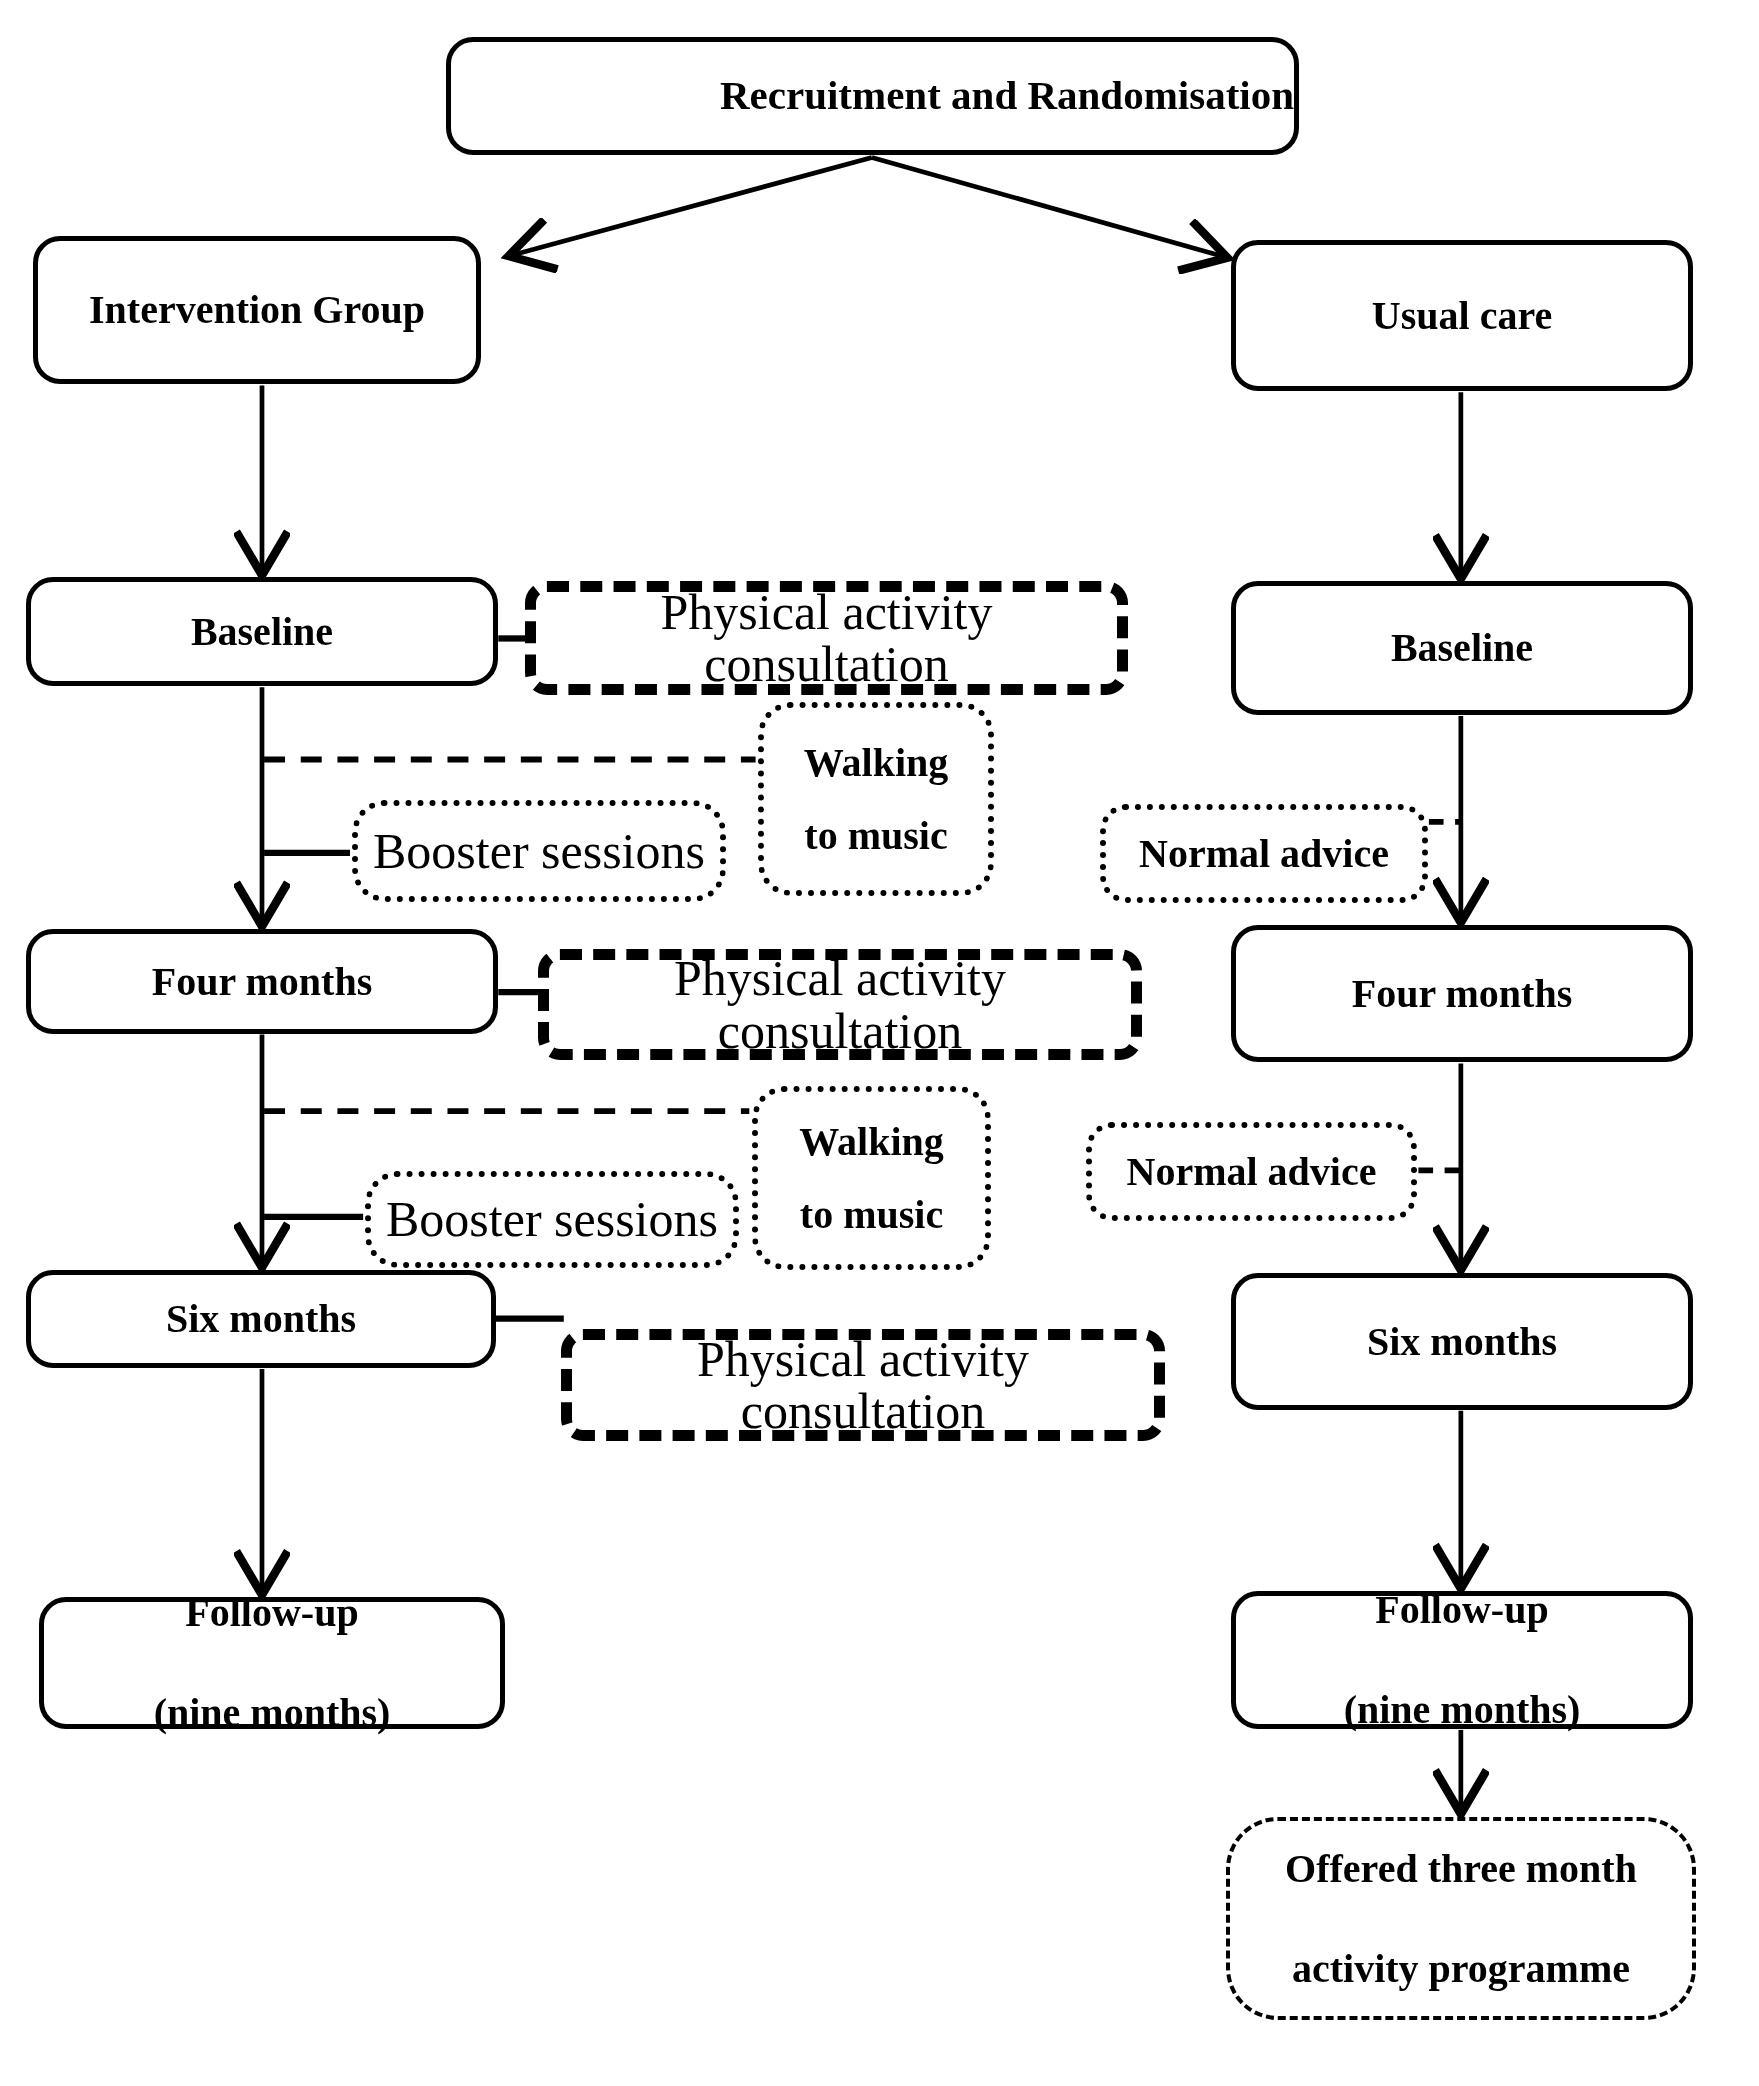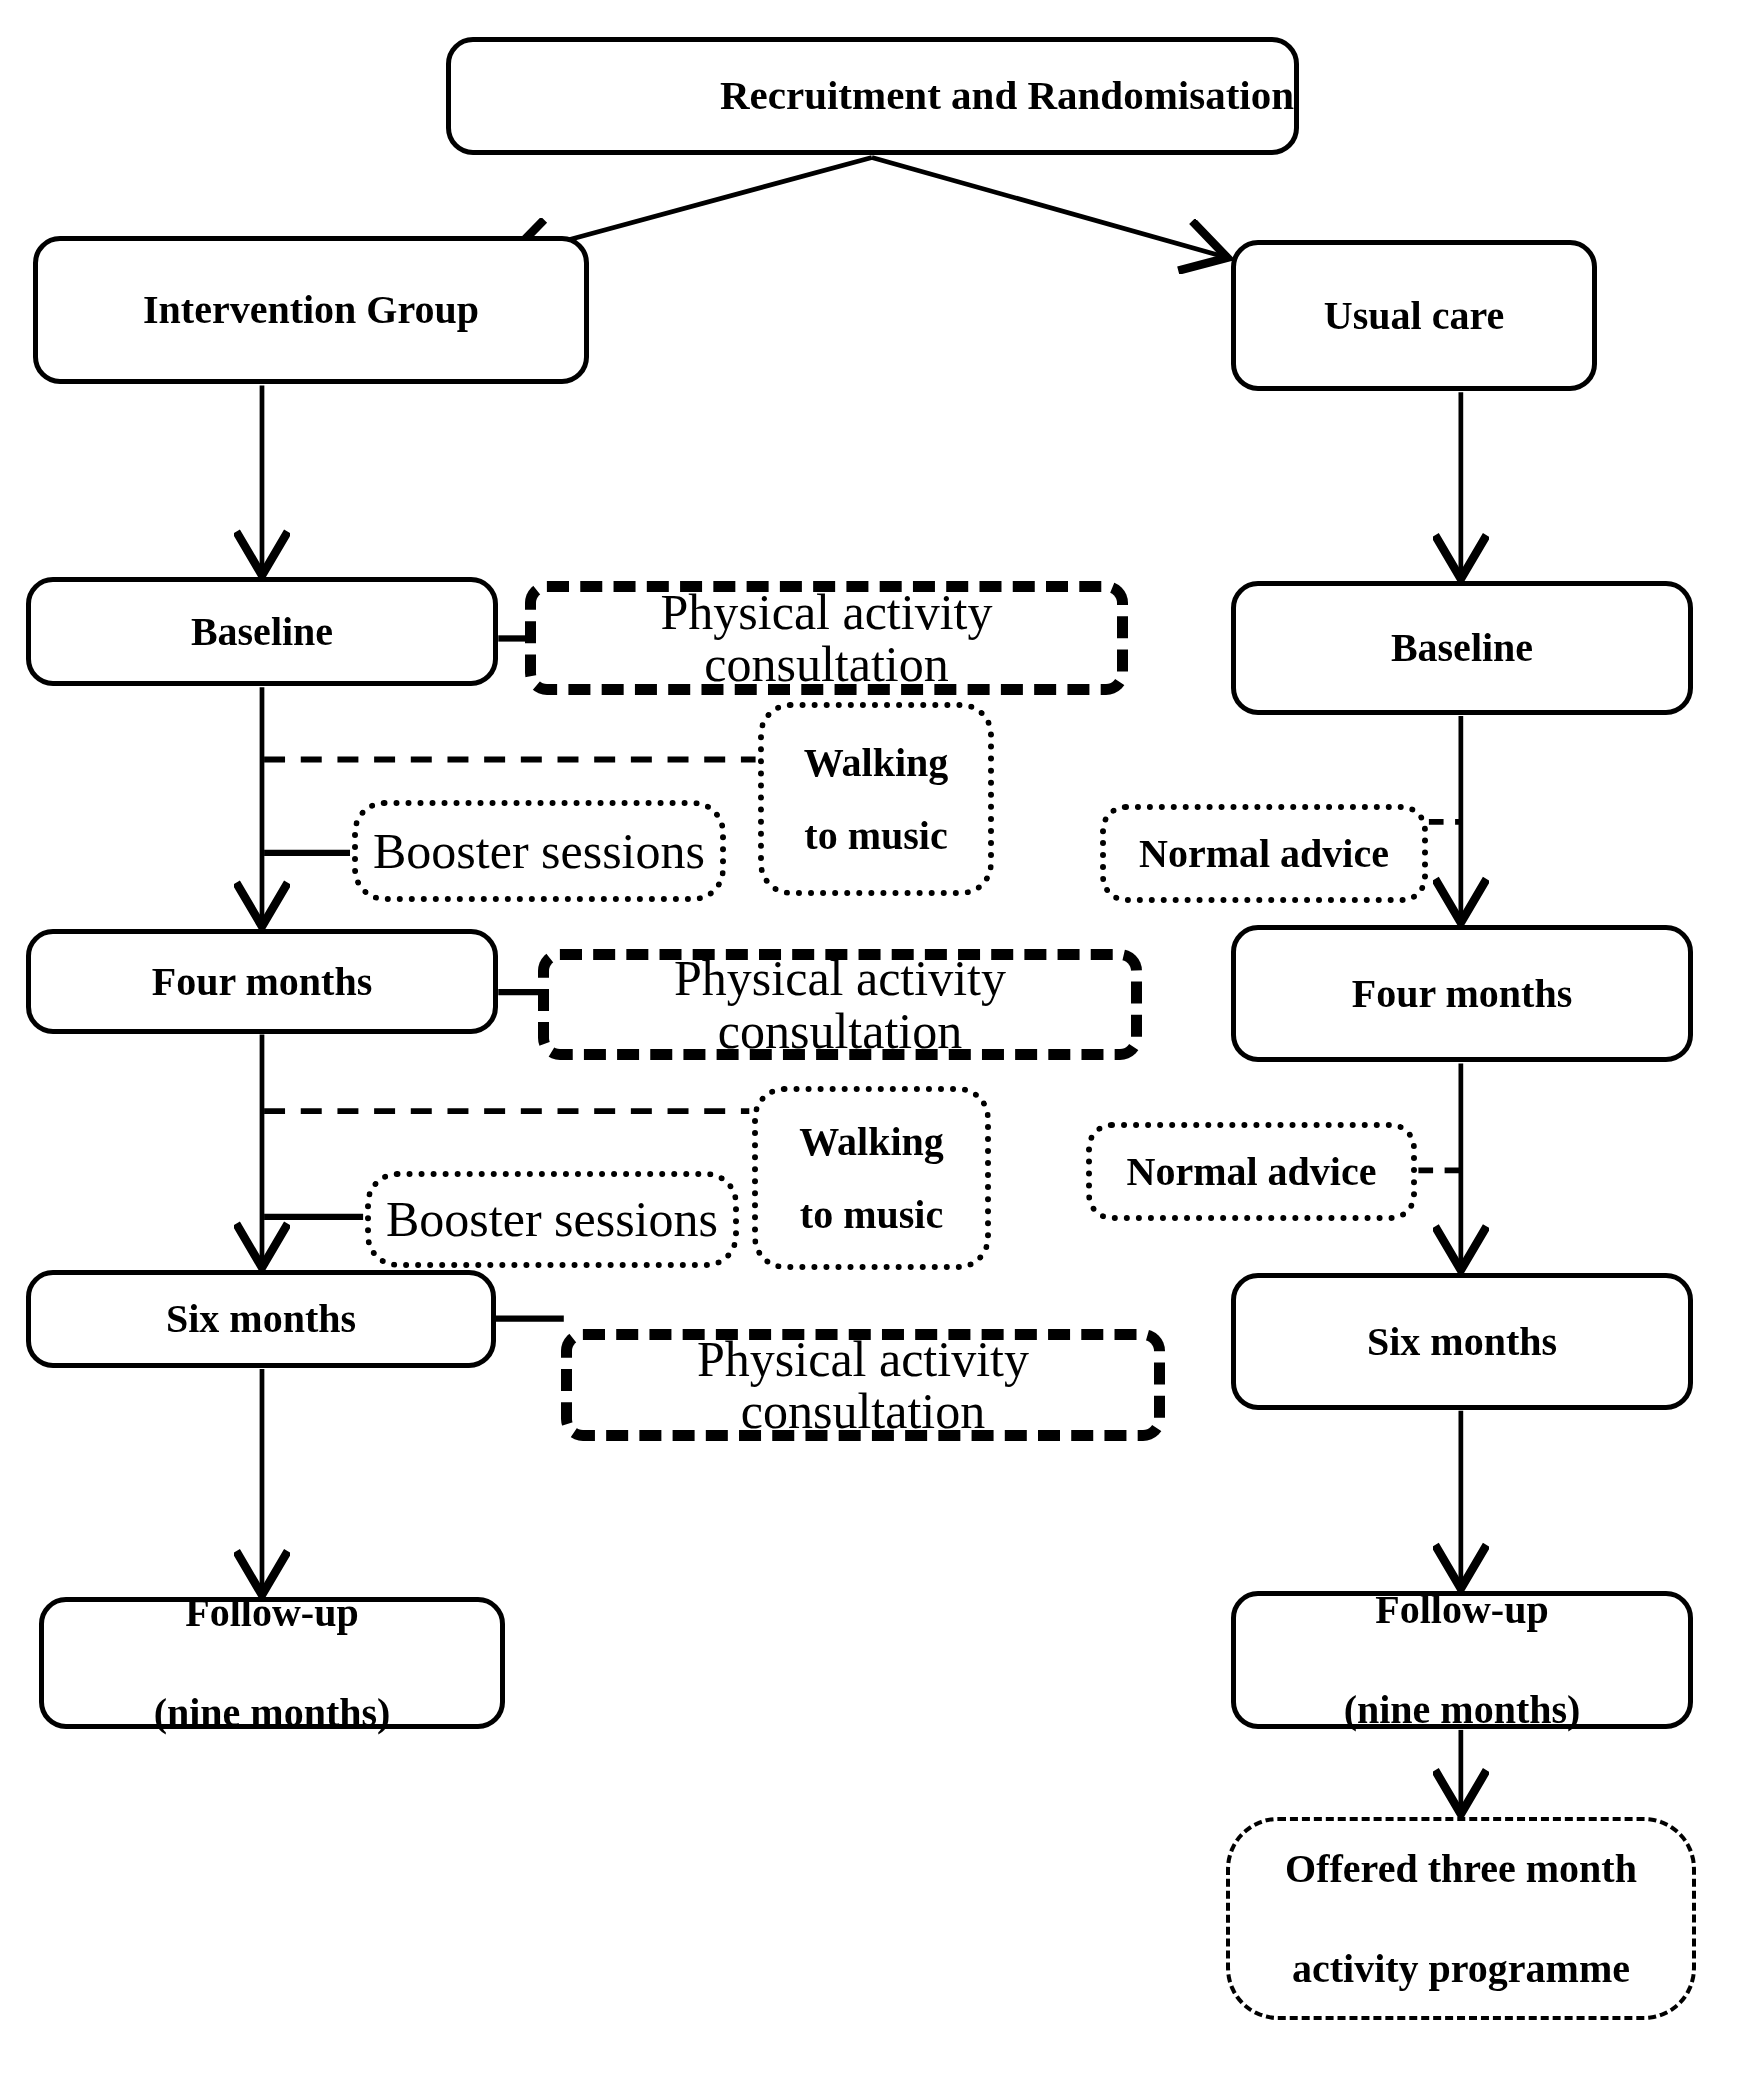--- a/index.html
+++ b/index.html
@@ -76,24 +76,24 @@
     <line x1="504" y1="2322" x2="693" y2="2322" stroke="#000" stroke-width="12"></line>
 
     <line x1="2727" y1="1568" x2="2786" y2="1568" stroke="#000" stroke-width="11" stroke-dasharray="28 22"></line>
     <line x1="2707" y1="2233" x2="2786" y2="2233" stroke="#000" stroke-width="11" stroke-dasharray="28 22"></line>
   </svg>
 
   <div class="node solid t-title" style="left:446px; top:37px; width:853px; height:118px;align-items:flex-end;">
     <span>Recruitment and Randomisation</span>
   </div>
 
-  <div class="node solid t-bold" style="left:33px; top:236px; width:556px; height:148px;">
+  <div class="node solid t-bold" style="left:33px; top:236px; width:448px; height:148px;">
     <span>Intervention Group</span>
   </div>
-  <div class="node solid t-bold" style="left:1231px; top:240px; width:366px; height:151px;">
+  <div class="node solid t-bold" style="left:1231px; top:240px; width:462px; height:151px;">
     <span>Usual care</span>
   </div>
 
   <div class="node solid t-bold" style="left:26px; top:577px; width:472px; height:109px;">
     <span>Baseline</span>
   </div>
   <div class="node dashthick t-reg" style="left:525px; top:581px; width:603px; height:114px;">
     <span>Physical activity consultation</span>
   </div>
   <div class="node solid t-bold" style="left:1231px; top:581px; width:462px; height:134px;">

